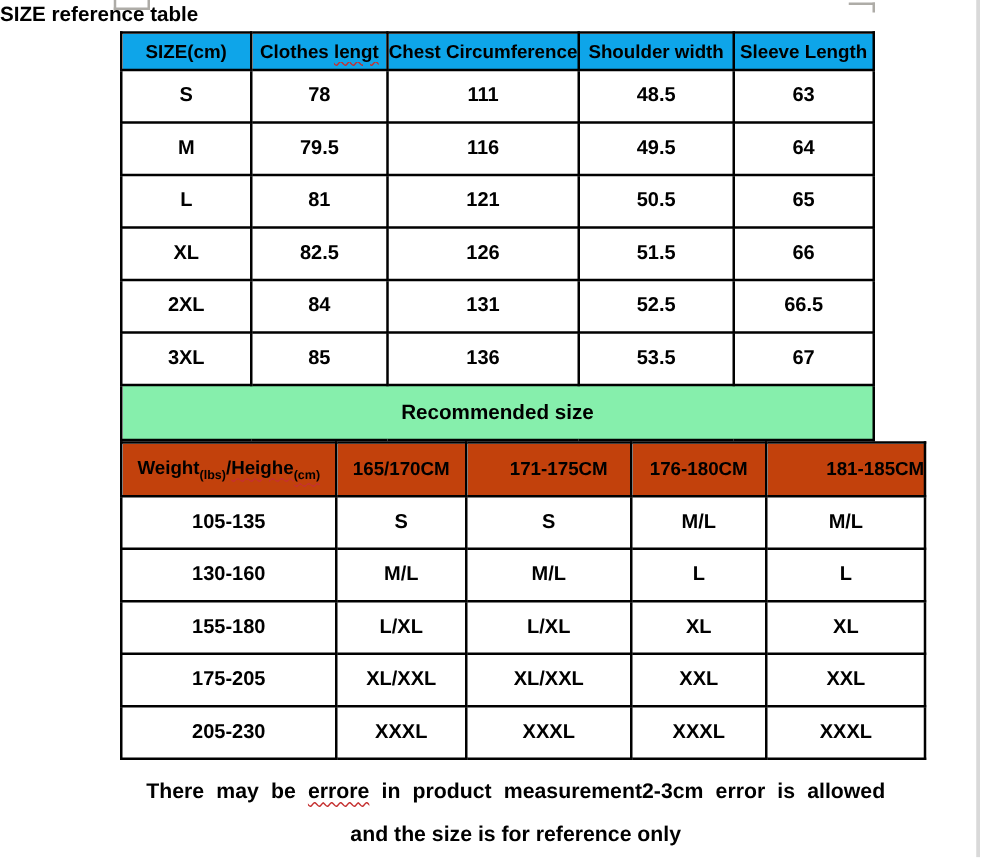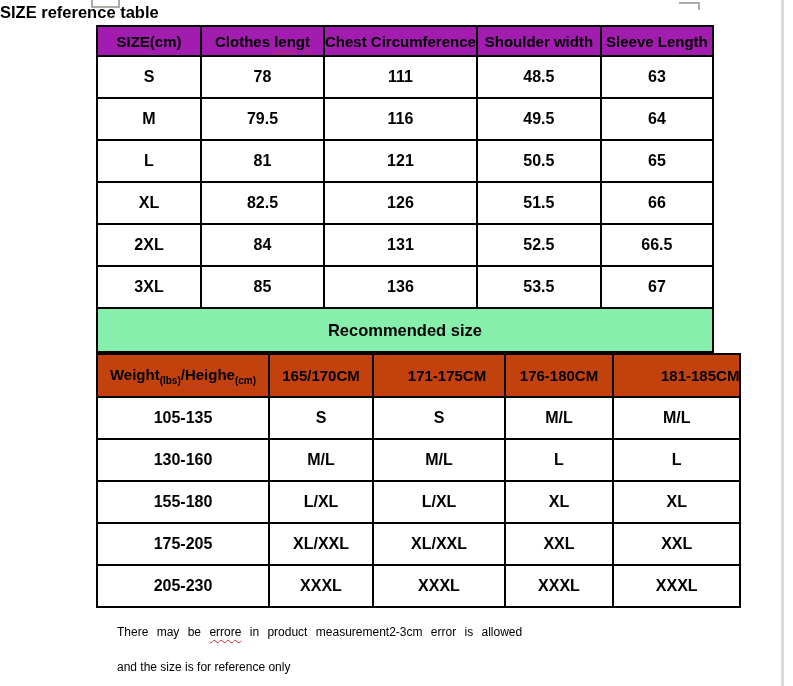--- a/index.html
+++ b/index.html
@@ -52,24 +52,24 @@
   }
   td, th {
     border: 2px solid #000000;
     text-align: center;
     vertical-align: middle;
     font-weight: bold;
     overflow: hidden;
     white-space: nowrap;
   }
   .size-table { left: 96px; top: 25px; }
-  .size-table th { background: #a21caf; height: 30px; font-size: 15px; }
+  .size-table th { background: #0ea5e9; height: 30px; font-size: 15px; }
   .size-table td { height: 42px; font-size: 16px; }
   .size-table .t1c1 { width: 104px; }
-  .size-table .t1c2 { width: 123px; }
+  .size-table .t1c2 { width: 109px; }
   .size-table .t1c3 { width: 152px; }
   .size-table .t1c4 { width: 124px; }
   .size-table .t1c5 { width: 112px; }
   .recommended-row td { height: 44px; font-size: 16.5px; background: #86efac; }
   .rec-table { left: 96px; top: 353px; }
   .rec-table th { background: #c2410c; height: 43px; font-size: 15px; }
   .rec-table td { height: 42px; font-size: 16px; }
   .rec-table .t2c1 { width: 172px; }
   .rec-table .t2c2 { width: 104px; }
   .rec-table .t2c3 { width: 132px; padding-left: 16px; }
@@ -84,22 +84,23 @@
     text-decoration: underline;
     text-decoration-style: wavy;
     text-decoration-color: #c53030;
     text-decoration-thickness: 1px;
     text-underline-offset: 3px;
   }
   .disclaimer {
     position: absolute;
     left: 117px;
     top: 615px;
-    font-size: 12px;
-    font-weight: normal;
+    font-size: 17px;
+    font-weight: bold;
+    text-align: center;
   }
   .disclaimer .line { height: 35px; line-height: 35px; }
   .disclaimer .line1 { word-spacing: 5px; }
 </style>
 </head>
 <body>
 
 <div class="page">
 
   <div class="artifact-tl"></div>

